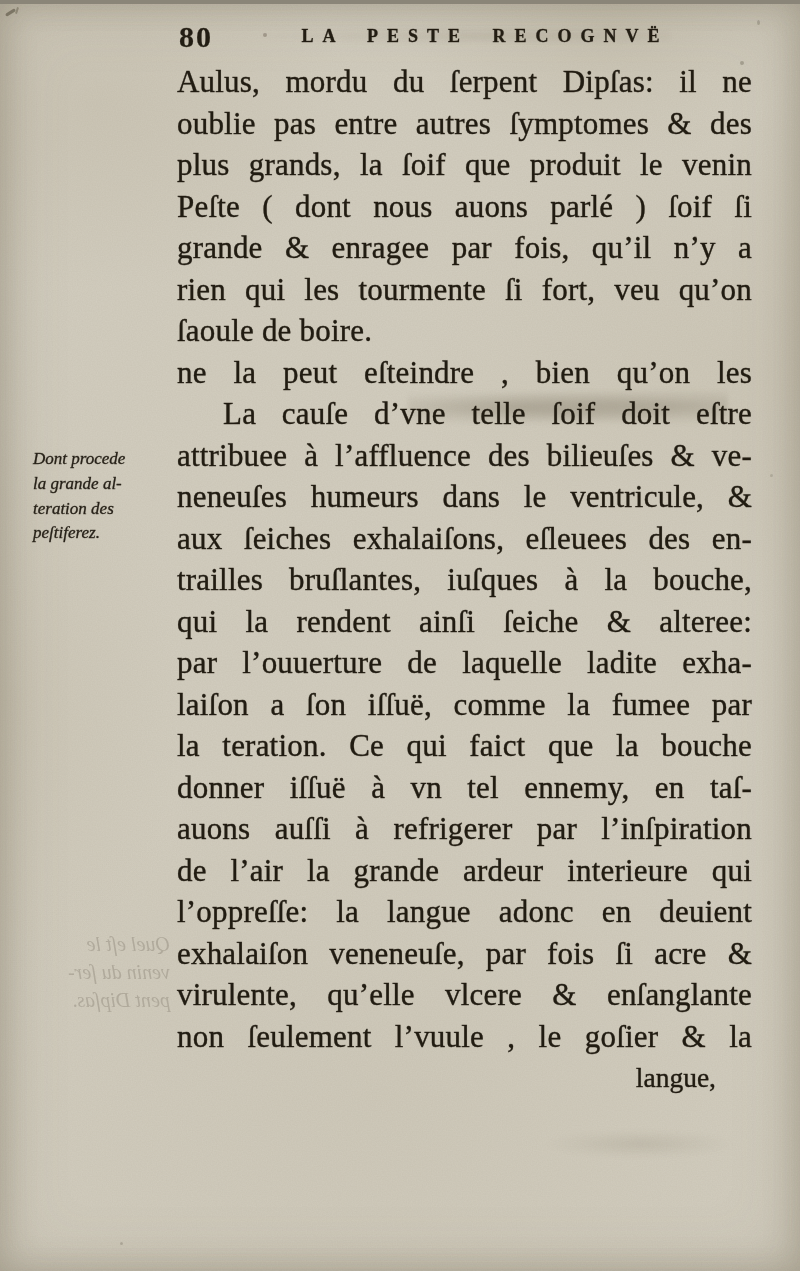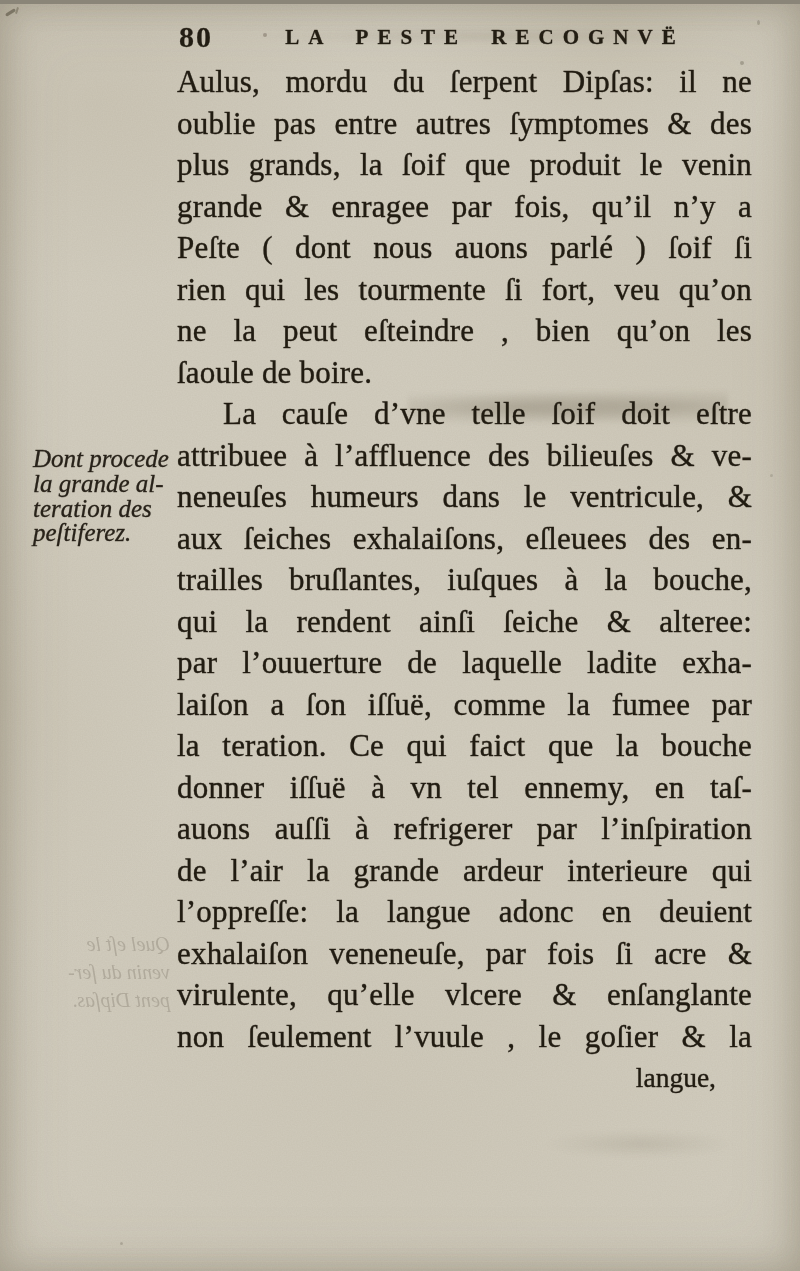--- a/index.html
+++ b/index.html
@@ -29,21 +29,21 @@
 
   
   .running-head{position:absolute;left:177px;top:16px;width:576px;height:40px;}
   .pagenum{
     position:absolute;left:2px;top:2px;
     font-size:30px;font-weight:700;letter-spacing:2px;line-height:1;
     -webkit-text-stroke:.3px rgba(32,26,16,.75);
   }
   .title{
     position:absolute;left:40px;right:0;top:7px;text-align:center;
-    font-size:21px;font-weight:700;line-height:1;
+    font-size:18px;font-weight:700;line-height:1;
     letter-spacing:9px;word-spacing:10px;
     -webkit-text-stroke:.3px rgba(32,26,16,.7);
     text-shadow:0 0 1px rgba(32,26,16,.35);
   }
 
   
   .body-text{position:absolute;left:177px;top:57px;width:575px;}
   .bl{
     font-size:31px;line-height:41.5px;height:41.5px;
     text-align:justify;text-align-last:justify;
@@ -56,21 +56,21 @@
   .catchword{
     font-size:27.5px;line-height:41.5px;height:41.5px;
     text-align:right;padding-right:36px;
     -webkit-text-stroke:.35px rgba(30,24,14,.8);
     text-shadow:0 0 1px rgba(30,24,14,.30);
   }
 
   
   .margin-note{
     position:absolute;left:33px;top:443px;width:142px;
-    font-style:italic;font-size:25px;line-height:24.8px;
+    font-style:italic;font-size:17px;line-height:24.8px;
     color:#28221a;
     -webkit-text-stroke:.3px rgba(38,32,22,.75);
     text-shadow:0 0 1px rgba(38,32,22,.3);
   }
 
   
   .ghost{
     position:absolute;left:24px;top:926px;width:146px;
     transform:scaleX(-1);
     font-style:italic;font-size:20px;line-height:28px;
@@ -138,25 +138,25 @@
   <div class="ghost">
     <div>Quel eſt le</div>
     <div>venin du ſer-</div>
     <div>pent Dipſas.</div>
   </div>
 
   <main class="body-text">
     <div class="bl">Aulus, mordu du ſerpent Dipſas: il ne</div>
     <div class="bl">oublie pas entre autres ſymptomes &amp; des</div>
     <div class="bl">plus grands, la ſoif que produit le venin</div>
+    <div class="bl">Peſte ( dont nous auons parlé ) ſoif ſi</div>
     <div class="bl">grande &amp; enragee par fois, qu’il n’y a</div>
-    <div class="bl">Peſte ( dont nous auons parlé ) ſoif ſi</div>
     <div class="bl">rien qui les tourmente ſi fort, veu qu’on</div>
+    <div class="bl short">ſaoule de boire.</div>
     <div class="bl">ne la peut eſteindre , bien qu’on les</div>
-    <div class="bl short">ſaoule de boire.</div>
     <div class="bl indent">La cauſe d’vne telle ſoif doit eſtre</div>
     <div class="bl">attribuee à l’affluence des bilieuſes &amp; ve-</div>
     <div class="bl">neneuſes humeurs dans le ventricule, &amp;</div>
     <div class="bl">aux ſeiches exhalaiſons, eſleuees des en-</div>
     <div class="bl">trailles bruſlantes, iuſques à la bouche,</div>
     <div class="bl">qui la rendent ainſi ſeiche &amp; alteree:</div>
     <div class="bl">par l’ouuerture de laquelle ladite exha-</div>
     <div class="bl">laiſon a ſon iſſuë, comme la fumee par</div>
     <div class="bl">la teration. Ce qui faict que la bouche</div>
     <div class="bl">donner iſſuë à vn tel ennemy, en taſ-</div>

